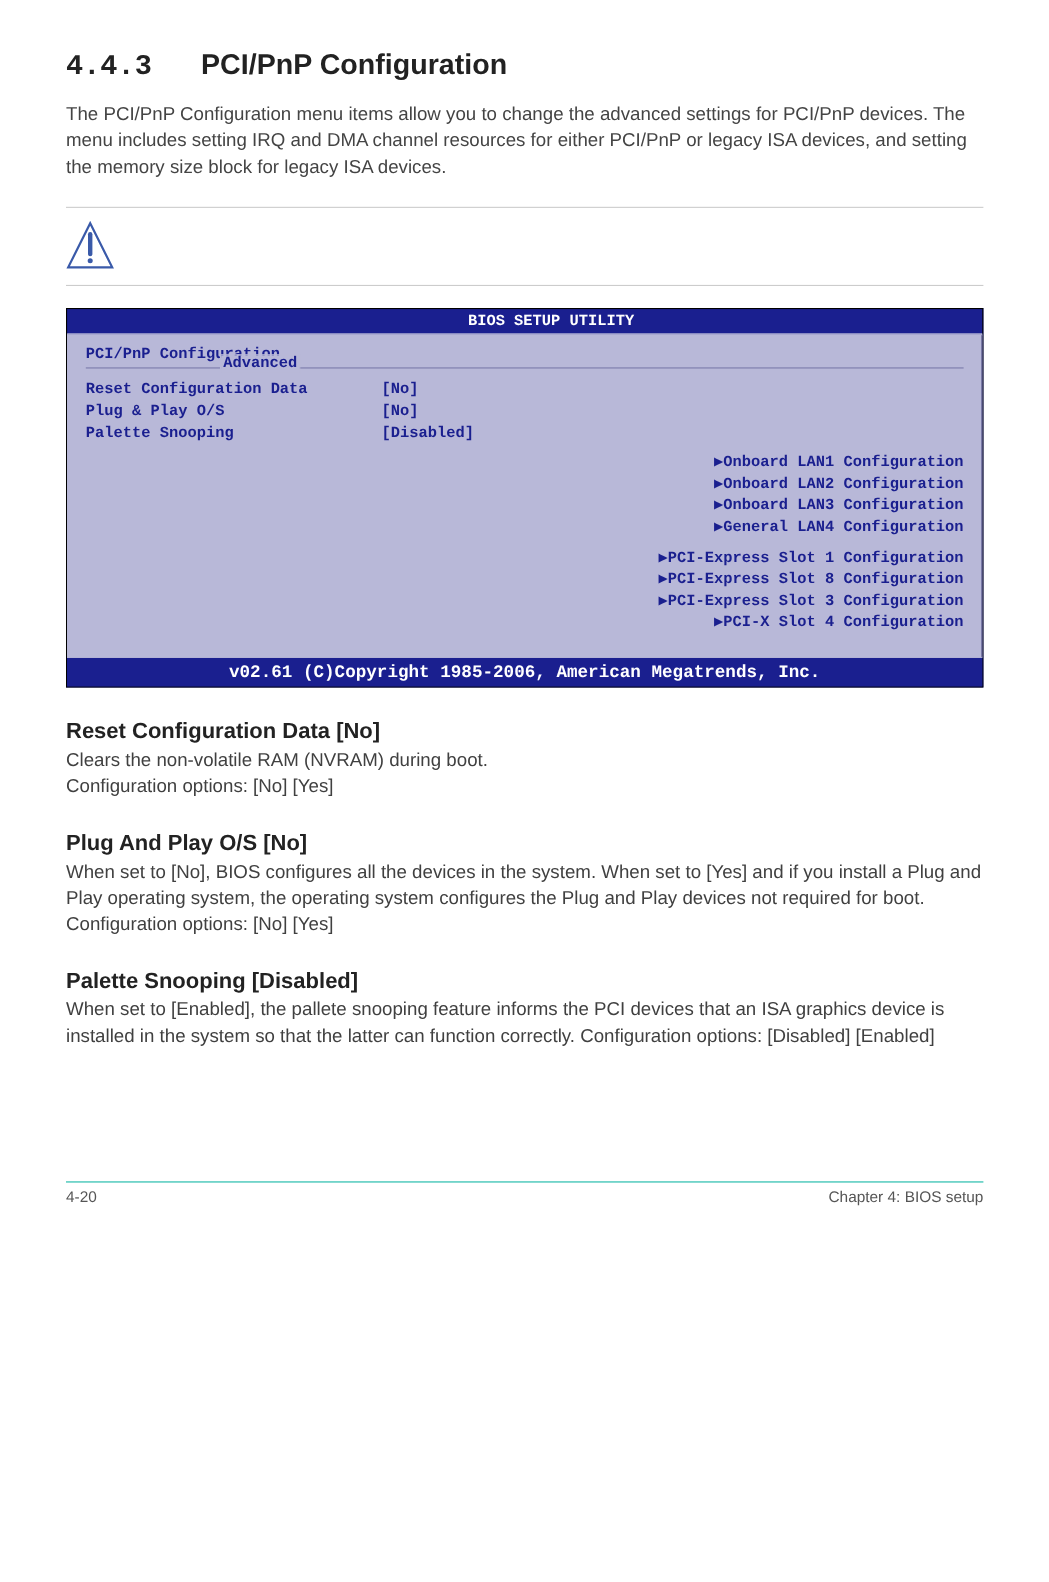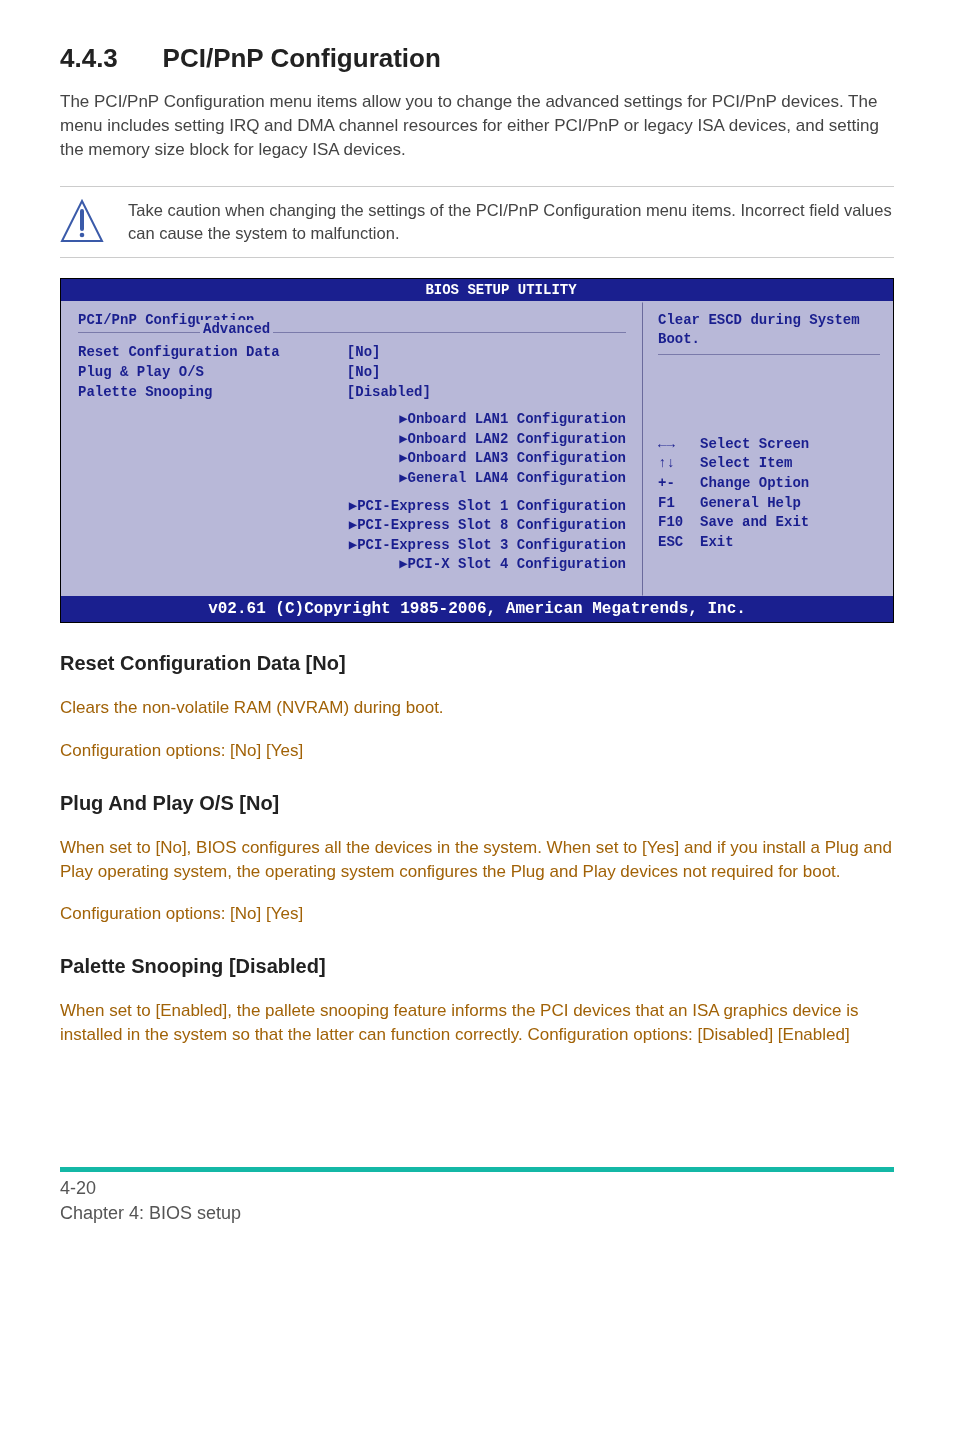--- a/index.html
+++ b/index.html
@@ -7,21 +7,21 @@
     font-family: Arial, Helvetica, sans-serif;
     background: #ffffff;
     color: #333333;
     width: 954px;
     margin: 0 auto;
     padding: 40px 60px 30px 60px;
     font-size: 17px;
     line-height: 1.4;
   }
   .section-no {
-    font-family: Liberation Sans, sans-serif;
+    font-family: Liberation Mono, monospace;
     font-weight: bold;
     font-size: 26px;
     color: #222;
     display: inline-block;
     margin-right: 40px;
   }
   .section-title {
     font-family: Arial, sans-serif;
     font-weight: bold;
     font-size: 26px;
@@ -134,53 +134,51 @@
     font-weight: bold;
   }
   .sub-heading {
     font-family: Arial, sans-serif;
     font-weight: bold;
     font-size: 20px;
     color: #222;
     margin-top: 26px;
   }
   .sub-para {
-    margin-top: 19px;
-    color: #a16207;
+    margin-top: 0;
+    color: #404040;
   }
   .page-footer {
     margin-top: 120px;
     display: flex;
     justify-content: space-between;
-    border-top: 5px solid #14b8a6;
+    border-top: 1px solid #14b8a6;
     padding-top: 4px;
-    font-size: 18px;
+    font-size: 14px;
     color: #555;
-    flex-direction: column;
   }
 </style>
 </head>
 <body>
 
 <div>
   <span class="section-no">4.4.3</span>
   <span class="section-title">PCI/PnP Configuration</span>
 </div>
 
 <p class="body-para">The PCI/PnP Configuration menu items allow you to change the advanced settings for PCI/PnP devices. The menu includes setting IRQ and DMA channel resources for either PCI/PnP or legacy ISA devices, and setting the memory size block for legacy ISA devices.</p>
 
 <div class="note-box">
   <div class="note-icon">
     <svg viewBox="0 0 44 50" width="44" height="50">
       <polygon points="22,4 42,44 2,44" fill="none" stroke="#3a5aa9" stroke-width="2"></polygon>
       <line x1="22" y1="14" x2="22" y2="32" stroke="#3a5aa9" stroke-width="4" stroke-linecap="round"></line>
       <circle cx="22" cy="38" r="2.3" fill="#3a5aa9"></circle>
     </svg>
   </div>
-  <div class="note-text">Take caution when changing the settings of the PCI/PnP Configuration menu items. Incorrect field values can cause the system to malfunction.</div>
 </div>
 
 <div class="bios-box">
   <div class="bios-topbar">
     <span class="bios-toptitle">BIOS SETUP UTILITY</span>
     <div class="bios-tabbar">
       <span class="bios-tab-active">Advanced</span>
     </div>
   </div>
   <div class="bios-main">
@@ -195,29 +193,20 @@
         <div class="r"><span class="tri">▶</span><span>Onboard LAN3 Configuration</span></div>
         <div class="r"><span class="tri">▶</span><span>General LAN4 Configuration</span></div>
       </div>
       <div class="bios-submenu">
         <div class="r"><span class="tri">▶</span><span>PCI-Express Slot 1 Configuration</span></div>
         <div class="r"><span class="tri">▶</span><span>PCI-Express Slot 8 Configuration</span></div>
         <div class="r"><span class="tri">▶</span><span>PCI-Express Slot 3 Configuration</span></div>
         <div class="r"><span class="tri">▶</span><span>PCI-X Slot 4 Configuration</span></div>
       </div>
     </div>
-    <div class="bios-right">
-      <div class="bios-help-top">Clear ESCD during System Boot.</div>
-      <div class="bios-keys">←→   Select Screen</div>
-      <div class="bios-keys">↑↓   Select Item</div>
-      <div class="bios-keys">+-   Change Option</div>
-      <div class="bios-keys">F1   General Help</div>
-      <div class="bios-keys">F10  Save and Exit</div>
-      <div class="bios-keys">ESC  Exit</div>
-    </div>
   </div>
   <div class="bios-footer">v02.61 (C)Copyright 1985-2006, American Megatrends, Inc.</div>
 </div>
 
 <div class="sub-heading">Reset Configuration Data [No]</div>
 <p class="sub-para">Clears the non-volatile RAM (NVRAM) during boot.</p>
 <p class="sub-para">Configuration options: [No] [Yes]</p>
 
 <div class="sub-heading">Plug And Play O/S [No]</div>
 <p class="sub-para">When set to [No], BIOS configures all the devices in the system. When set to [Yes] and if you install a Plug and Play operating system, the operating system configures the Plug and Play devices not required for boot.</p>

